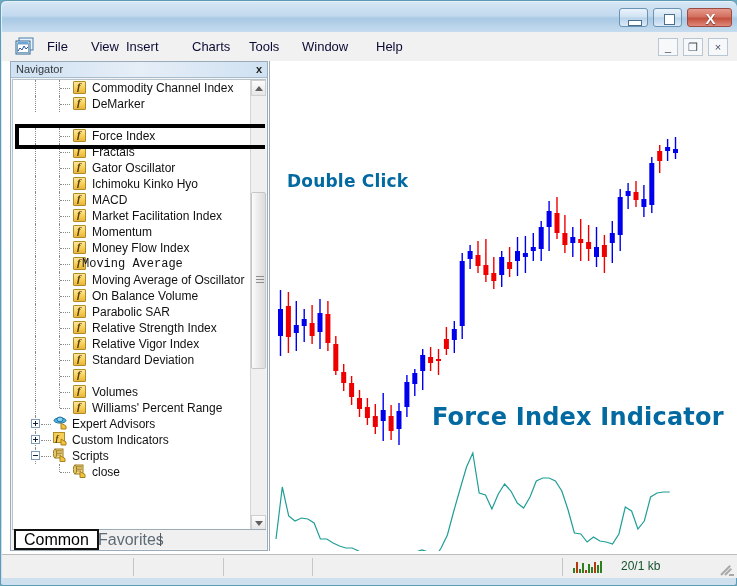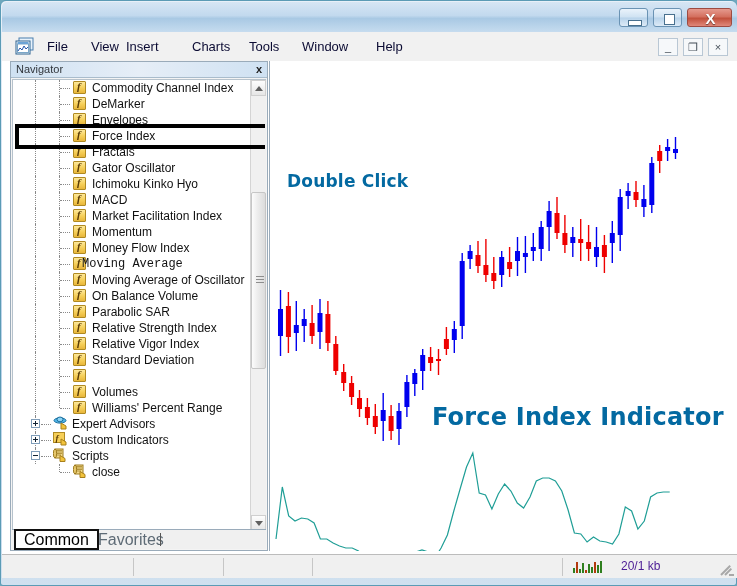--- a/index.html
+++ b/index.html
@@ -314,21 +314,21 @@
     position: absolute; left: 571px; top: 5px;
     width: 28px; height: 13px;
   }
   #status-volbars i {
     position: absolute; bottom: 0;
     width: 2px;
     background: #2f7f1f;
   }
   #status-kb {
     position: absolute; left: 619px; top: 4px;
-    font-size: 12px; color: #4c1d95;
+    font-size: 12px; color: #14532d;
   }
   #resize-grip {
     position: absolute; right: 3px; bottom: 2px;
     width: 14px; height: 14px;
   }
   #resize-grip i {
     position: absolute; background: #a8a8a8; height: 2px;
     transform-origin: left center;
   }
 </style>
@@ -501,27 +501,20 @@
               <span class="ico-fx" style="left: 60px;"></span>
               <span class="tree-label" style="left: 79px;">Commodity Channel Index</span>
             </div>
             <div class="tree-row" style="position: absolute; left: 0px; top: 16px; width: 236px;">
               <span class="vline" style="left: 22px; top: 0px; height: 16px;"></span>
               <span class="vline" style="left: 46px; top: 0px; height: 16px;"></span>
               <span class="dots" style="left: 47px; width: 10px;"></span>
               <span class="ico-fx" style="left: 60px;"></span>
               <span class="tree-label" style="left: 79px;">DeMarker</span>
             </div>
-            <div class="tree-row" style="position: absolute; left: 0px; top: 32px; width: 236px;">
-              <span class="vline" style="left: 22px; top: 0px; height: 16px;"></span>
-              <span class="vline" style="left: 46px; top: 0px; height: 16px;"></span>
-              <span class="dots" style="left: 47px; width: 10px;"></span>
-              <span class="ico-fx" style="left: 60px;"></span>
-              <span class="tree-label" style="left: 79px;">Envelopes</span>
-            </div>
             <div class="tree-row" style="position: absolute; left: 0px; top: 48px; width: 236px;">
               <span class="vline" style="left: 22px; top: 0px; height: 16px;"></span>
               <span class="vline" style="left: 46px; top: 0px; height: 16px;"></span>
               <span class="dots" style="left: 47px; width: 10px;"></span>
               <span class="ico-fx" style="left: 60px;"></span>
               <span class="tree-label" style="left: 79px;">Force Index</span>
             </div>
             <div class="tree-row" style="position: absolute; left: 0px; top: 64px; width: 236px;">
               <span class="vline" style="left: 22px; top: 0px; height: 16px;"></span>
               <span class="vline" style="left: 46px; top: 0px; height: 16px;"></span>

